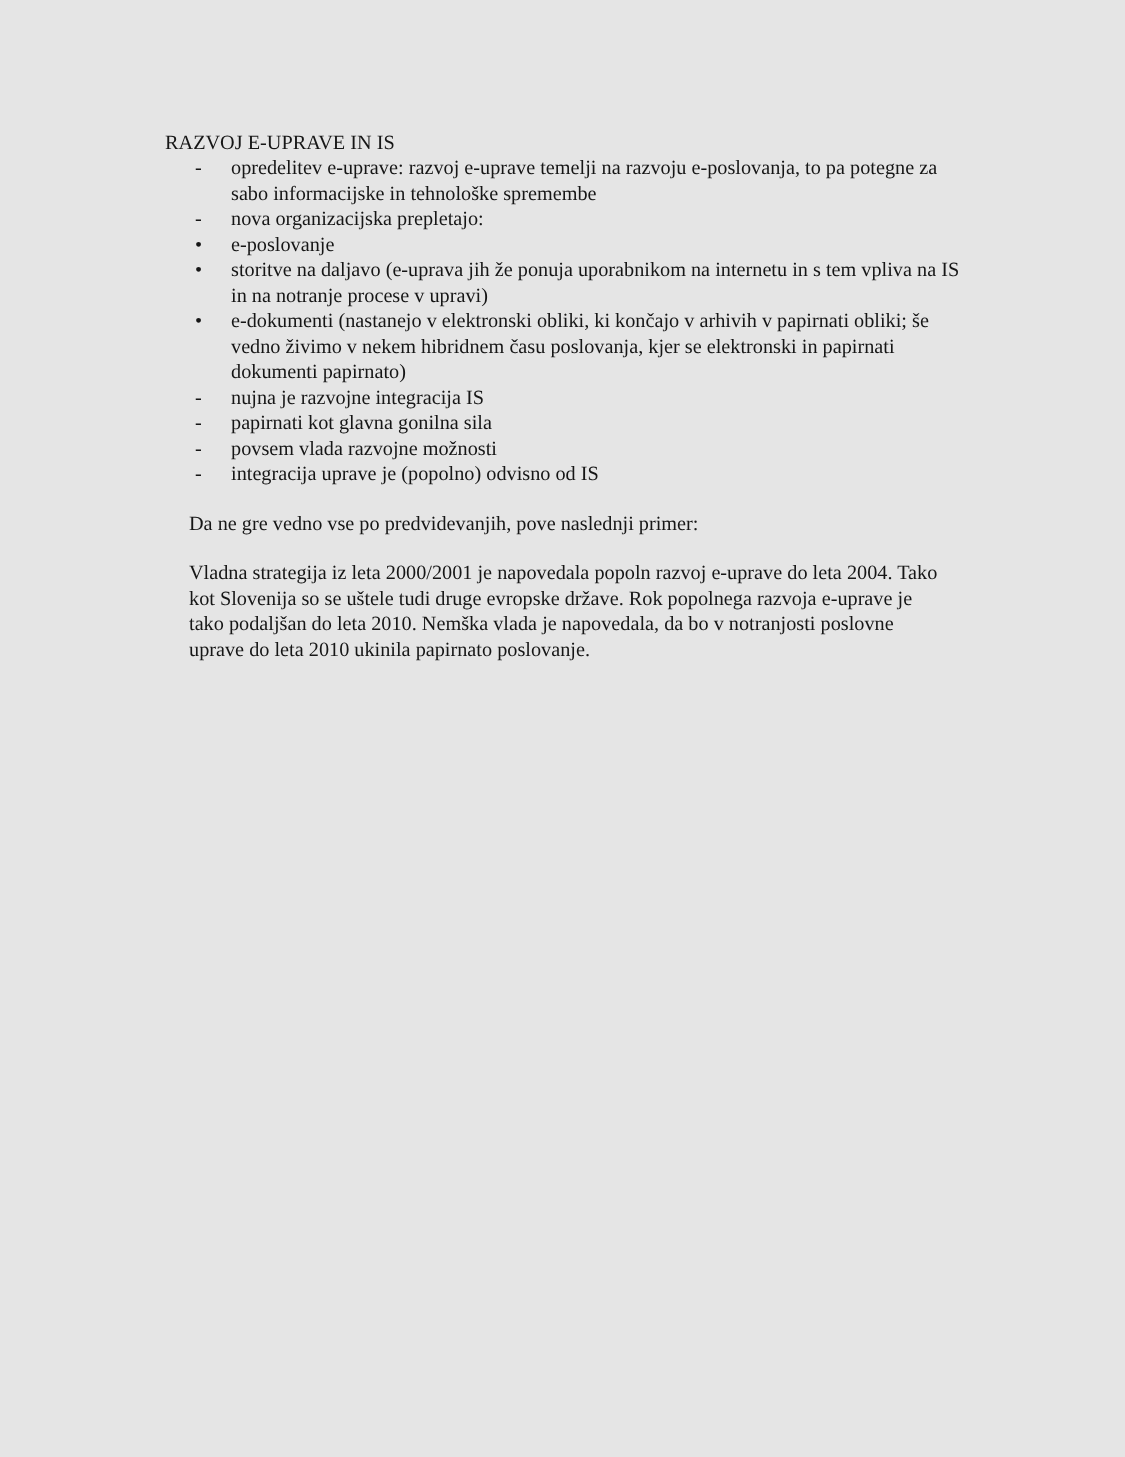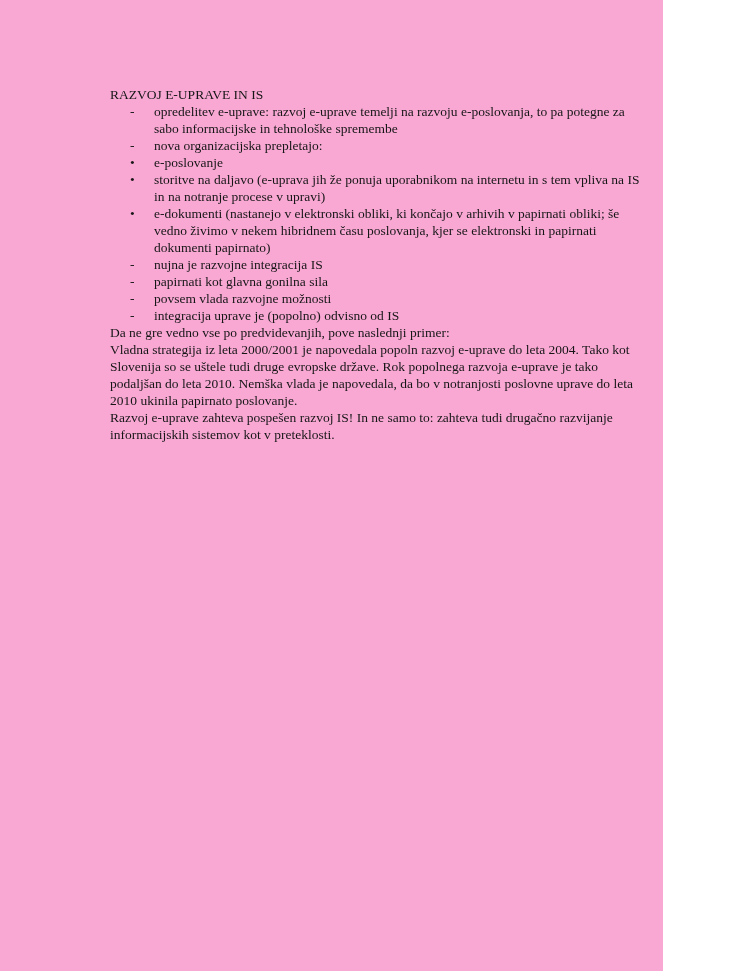--- a/index.html
+++ b/index.html
@@ -5,23 +5,23 @@
   html, body {
     margin: 0;
     padding: 0;
     width: 750px;
     height: 971px;
     background: #ffffff;
     overflow: hidden;
   }
   .page {
     position: relative;
-    width: 663px;
+    width: 750px;
     height: 971px;
-    background: #f9a8d4;
+    background: #e5e5e5;
   }
   .doc-content {
     position: absolute;
     left: 110px;
     top: 86px;
     width: 533px;
     font-family: "Liberation Serif", "DejaVu Serif", serif;
     font-size: 13.5px;
     line-height: 17px;
     color: #161616;
@@ -36,21 +36,21 @@
     align-items: flex-start;
   }
   .li-marker {
     flex: 0 0 24px;
     margin-left: 20px;
   }
   .li-text {
     flex: 1 1 auto;
   }
   .doc-para {
-    margin: 0;
+    margin: 16px;
   }
 </style>
 </head>
 <body>
 
 <div class="page">
   <div class="doc-content">
 
     <div class="doc-title">RAZVOJ E-UPRAVE IN IS</div>
 
@@ -89,17 +89,16 @@
       </div>
         <div class="doc-li">
         <span class="li-marker">-</span>
         <span class="li-text">integracija uprave je (popolno) odvisno od IS</span>
       </div>
       </div>
 
     <div class="doc-paras">
         <div class="doc-para">Da ne gre vedno vse po predvidevanjih, pove naslednji primer:</div>
         <div class="doc-para">Vladna strategija iz leta 2000/2001 je napovedala popoln razvoj e-uprave do leta 2004. Tako kot Slovenija so se uštele tudi druge evropske države. Rok popolnega razvoja e-uprave je tako podaljšan do leta 2010. Nemška vlada je napovedala, da bo v notranjosti poslovne uprave do leta 2010 ukinila papirnato poslovanje.</div>
-        <div class="doc-para">Razvoj e-uprave zahteva pospešen razvoj IS! In ne samo to: zahteva tudi drugačno razvijanje informacijskih sistemov kot v preteklosti.</div>
       </div>
 
   </div>
 </div>
 
 </body></html>

